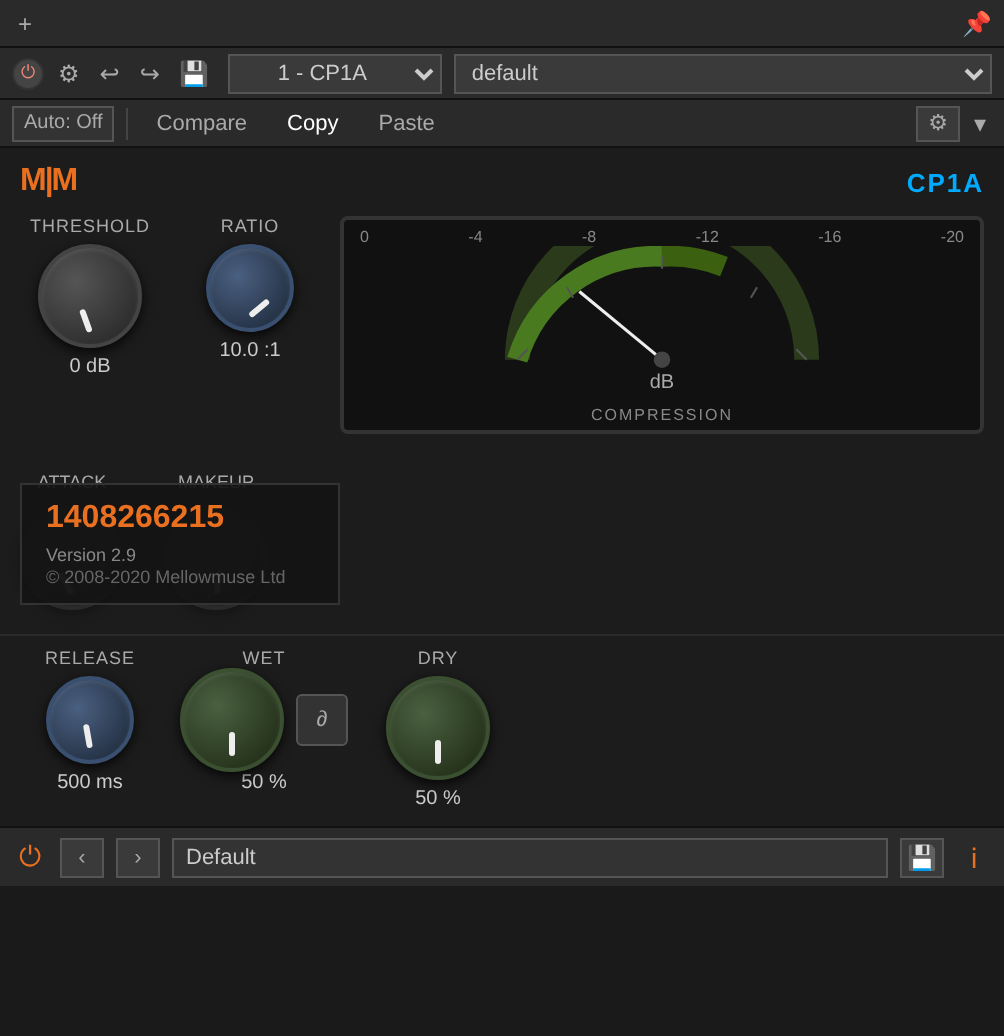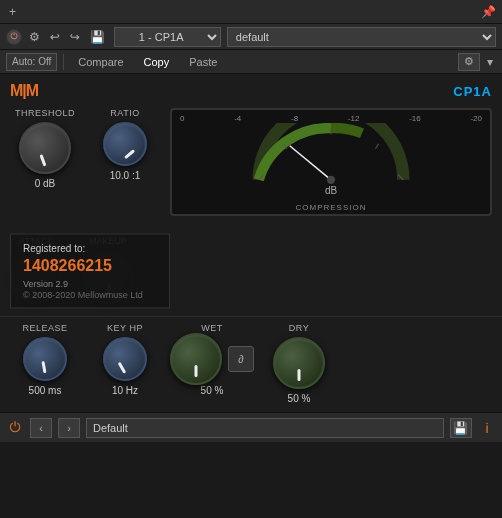--- a/index.html
+++ b/index.html
@@ -456,45 +456,37 @@
   <div style="display:flex; gap:10px; opacity:0.35;">
     <div class="knob knob-large" style="margin-left:0px;">
       <div class="knob-indicator" style="transform: translateX(-50%) rotate(-30deg);"></div>
     </div>
     <div class="knob knob-large" style="margin-left:10px;">
       <div class="knob-indicator" style="transform: translateX(-50%) rotate(10deg);"></div>
     </div>
   </div>
 
   <div class="reg-overlay">
-    <div class="reg-title">Registered to:</div>
     <div class="reg-number">1408266215</div>
     <div class="reg-version">Version 2.9</div>
     <div class="reg-copyright">© 2008-2020 Mellowmuse Ltd</div>
   </div>
 </div>
 
 <div style="background:#1c1c1c; padding: 6px 10px 8px 10px; border-top: 1px solid #2a2a2a;">
   <div style="display:flex; gap:10px; align-items:flex-start;">
 
     <div class="knob-group">
       <span class="knob-label">RELEASE</span>
       <div class="knob knob-medium">
         <div class="knob-indicator" style="transform: translateX(-50%) rotate(-10deg);"></div>
       </div>
       <span class="knob-value">500 ms</span>
     </div>
 
-    <div class="knob-group">
-      <span class="knob-label">KEY HP</span>
-      <div class="knob knob-medium">
-        <div class="knob-indicator" style="transform: translateX(-50%) rotate(-30deg);"></div>
-      </div>
-      <span class="knob-value">10 Hz</span>
-    </div>
 
     <div style="display:flex; flex-direction:column; align-items:center; gap:0;">
       <span class="knob-label">WET</span>
       <div style="display:flex; align-items:center; gap:6px;">
         <div class="knob knob-green">
           <div class="knob-indicator" style="transform: translateX(-50%) rotate(0deg);"></div>
         </div>
         <button class="key-icon-btn">∂</button>
       </div>
       <span class="knob-value">50 %</span>

